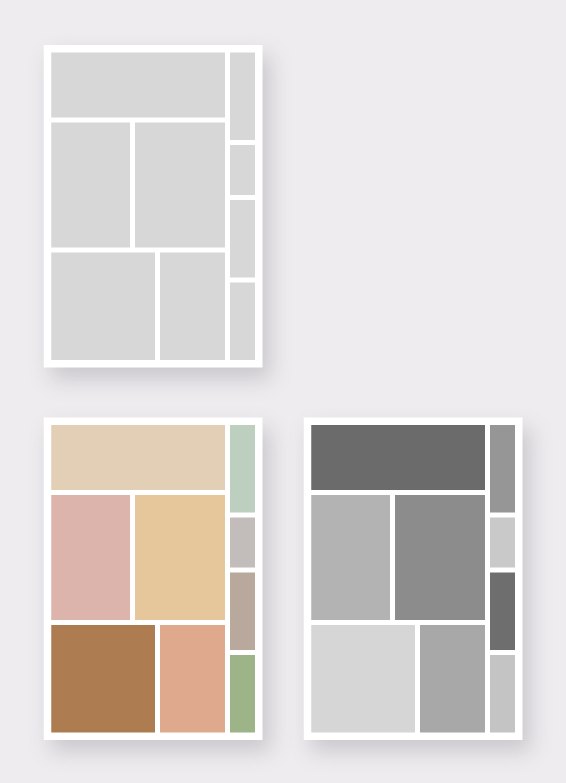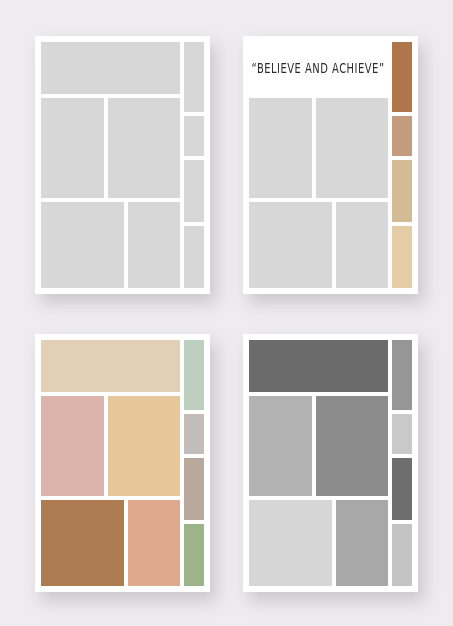--- a/index.html
+++ b/index.html
@@ -130,48 +130,20 @@
 
       <div class="sidecol">
         <div class="cell s1" id="c0-s0" style="background: rgb(215, 215, 215);"></div>
         <div class="cell s2" id="c0-s1" style="background: rgb(215, 215, 215);"></div>
         <div class="cell s3" id="c0-s2" style="background: rgb(215, 215, 215);"></div>
         <div class="cell s4" id="c0-s3" style="background: rgb(215, 215, 215);"></div>
       </div>
     </div>
   </div>
 
-  <div class="card" style="left: 243px; top: 36px; width: 175px; height: 258px; background: rgb(255, 255, 255);">
-    <div class="card-inner">
-      <div class="mosaic">
-
-        <div class="quote-banner">
-          <span class="quote-text">“BELIEVE AND ACHIEVE”</span>
-        </div>
-
-        <div class="row r-mid">
-          <div class="cell c-narrow" id="c1-midnarrow" style="background: rgb(215, 215, 215);"></div>
-          <div class="cell c-wide" id="c1-midwide" style="background: rgb(215, 215, 215);"></div>
-        </div>
-
-        <div class="row r-bot">
-          <div class="cell c-bot-wide" id="c1-botwide" style="background: rgb(215, 215, 215);"></div>
-          <div class="cell c-bot-narrow" id="c1-botnarrow" style="background: rgb(215, 215, 215);"></div>
-        </div>
-
-      </div>
-
-      <div class="sidecol">
-        <div class="cell s1" id="c1-s0" style="background: rgb(176, 118, 75);"></div>
-        <div class="cell s2" id="c1-s1" style="background: rgb(196, 155, 125);"></div>
-        <div class="cell s3" id="c1-s2" style="background: rgb(212, 187, 148);"></div>
-        <div class="cell s4" id="c1-s3" style="background: rgb(230, 204, 164);"></div>
-      </div>
-    </div>
-  </div>
 
   <div class="card" style="left: 35px; top: 334px; width: 175px; height: 258px; background: rgb(255, 255, 255);">
     <div class="card-inner">
       <div class="mosaic">
 
         <div class="row r-banner">
           <div class="cell c-wide" id="c2-banner" style="background: rgb(226, 207, 182);"></div>
         </div>
 
         <div class="row r-mid">

